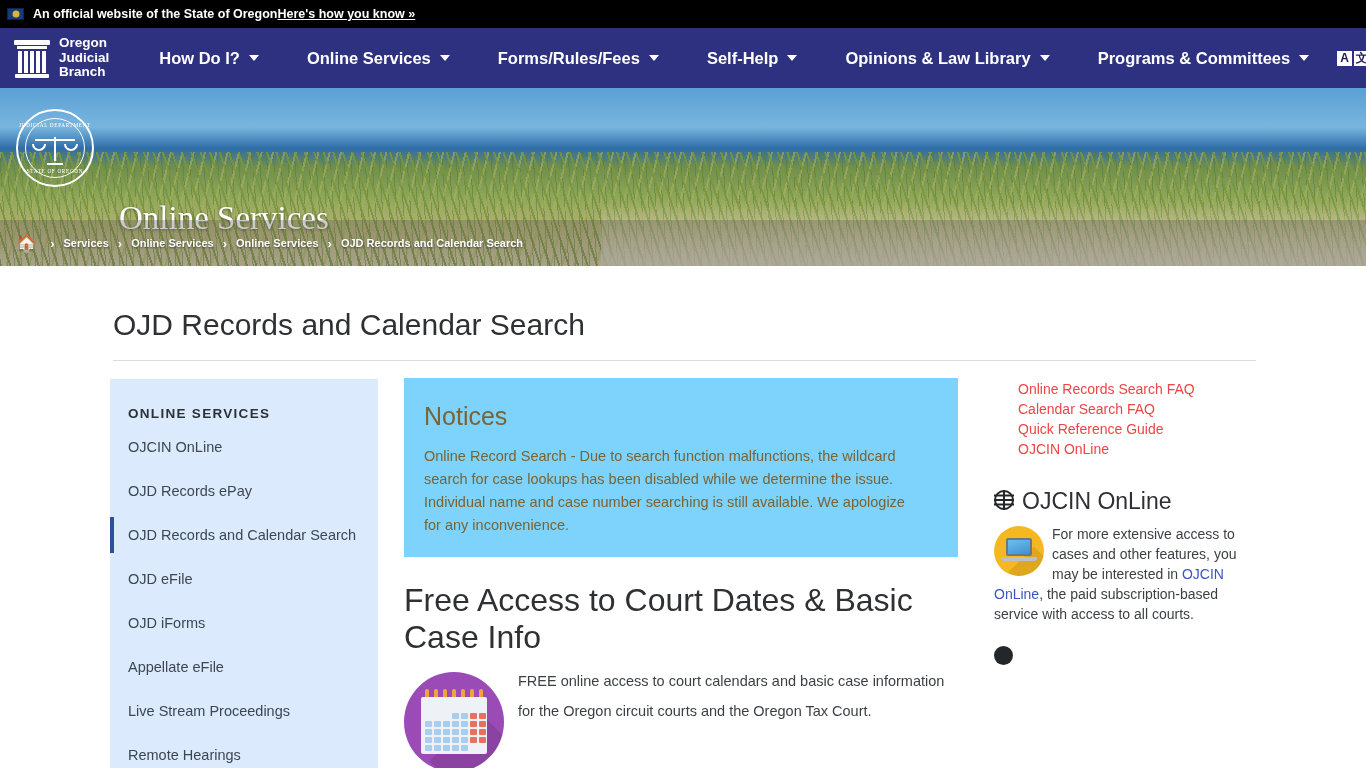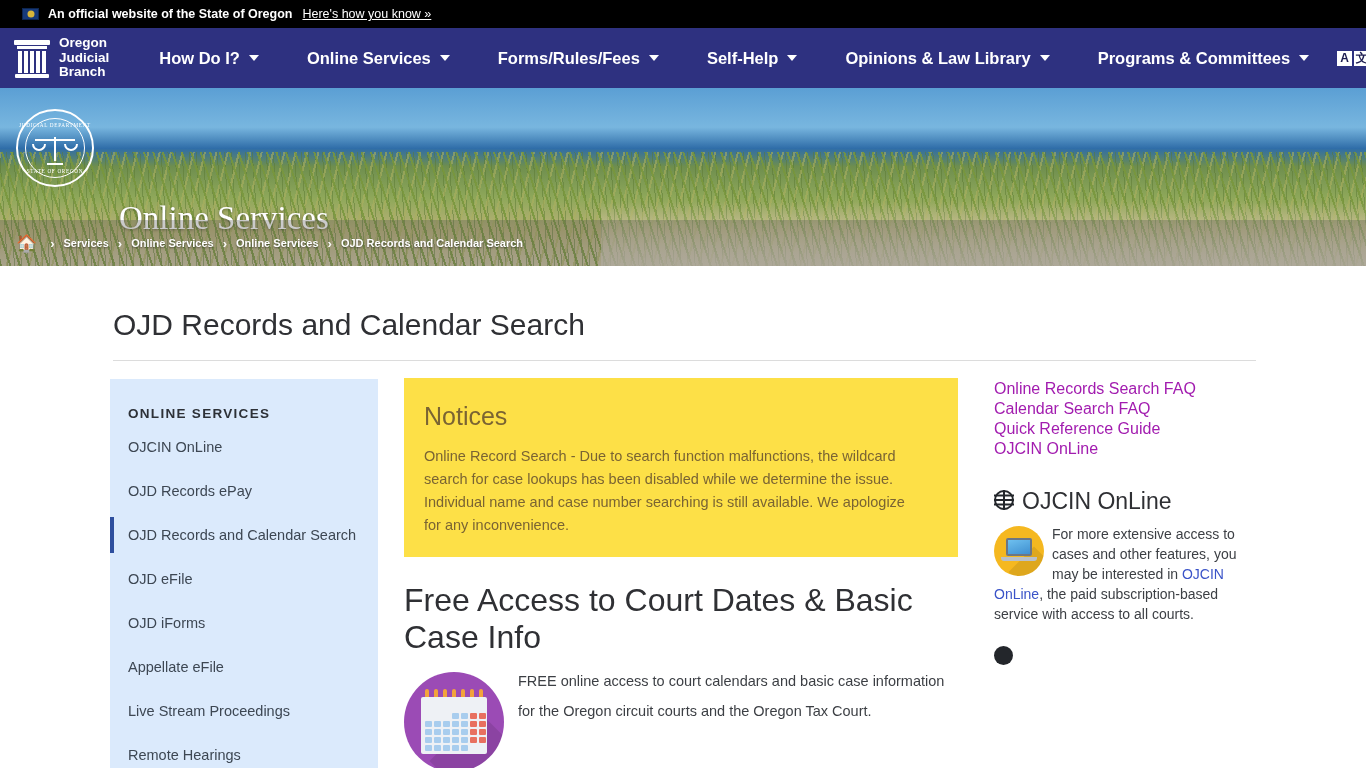--- a/index.html
+++ b/index.html
@@ -11,21 +11,21 @@
     background: #ffffff;
     font-family: "Liberation Sans", sans-serif;
   }
 
   
   .gov-banner {
     height: 28px;
     background: #000000;
     display: flex;
     align-items: center;
-    padding-left: 22px;
+    padding-left: 7px;
     color: #ffffff;
     font-size: 12.5px;
     font-weight: bold;
   }
   .flag-icon {
     width: 17px; height: 12px;
     background: #173A7A;
     margin-right: 9px;
     position: relative;
     flex: none;
@@ -34,24 +34,23 @@
   .flag-icon::after {
     content: "";
     position: absolute;
     left: 50%; top: 50%;
     transform: translate(-50%, -50%);
     width: 7px; height: 7px;
     background: #d8b63a;
     border-radius: 50%;
   }
   .gov-banner .howyouknow {
-    margin-left: 10px;
     color: #ffffff;
     text-decoration: underline;
-    font-weight: normal;
+    font-weight: bold;
     cursor: pointer;
   }
 
   
   .navbar {
     height: 60px;
     background: #2e3180;
     display: flex;
     align-items: stretch;
     position: relative;
@@ -314,21 +313,21 @@
   .sb-item.active {
     border-left: 4px solid #2e4f9e;
     padding-left: 14px;
   }
   .col-mid {
     flex: 1;
     padding: 0 26px 0 26px;
     min-width: 0;
   }
   .notices {
-    background: #fde047;
+    background: #7dd3fc;
     padding: 24px 36px 20px 20px;
     margin-top: -1px;
   }
   .notices h2 {
     margin: 0 0 14px 0;
     font-size: 25px;
     color: #7a6433;
     font-weight: normal;
   }
   .notices p {
@@ -459,25 +458,26 @@
     width: 20px; height: 2px; background:#23262b;
     box-shadow: 0 -4.5px 0 #23262b, 0 4.5px 0 #23262b;
   }
   .globe-ic::after {
     content:"";
     position:absolute; left: 6.5px; top: -2.5px;
     width: 2px; height: 20px; background:#23262b;
   }
   .rs-links a {
     display: block;
-    color: #a21caf;
-    font-size: 16px;
+    color: #ef4444;
+    font-size: 14px;
     line-height: 20px;
     text-decoration: none;
     cursor: pointer;
+    margin-left: 24px;
   }
   .ojcin-body {
     font-size: 14px;
     line-height: 20px;
     color: #3c3f44;
     margin-top: 8px;
   }
   .ojcin-body a { color: #3a53c8; text-decoration: none; }
   .laptop-ic {
     float: left;

